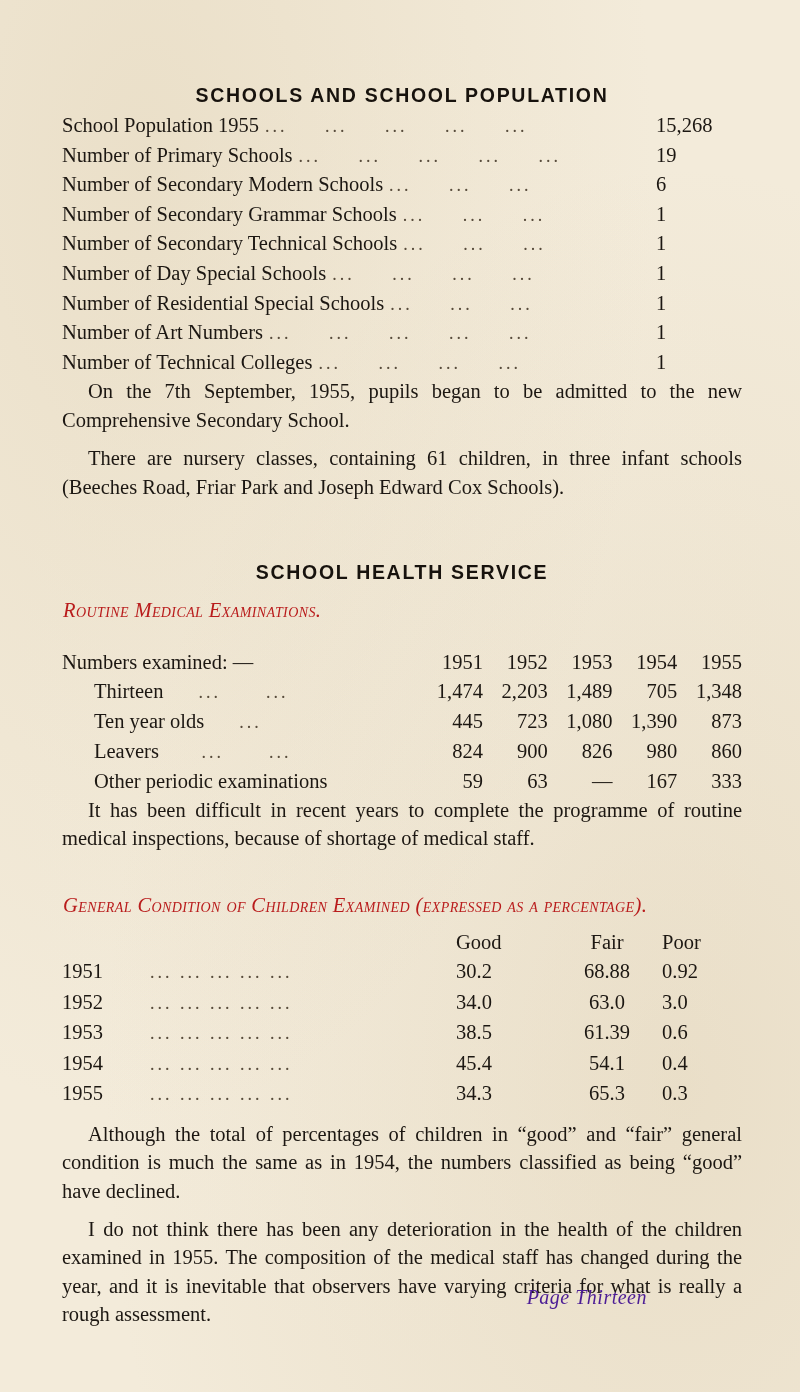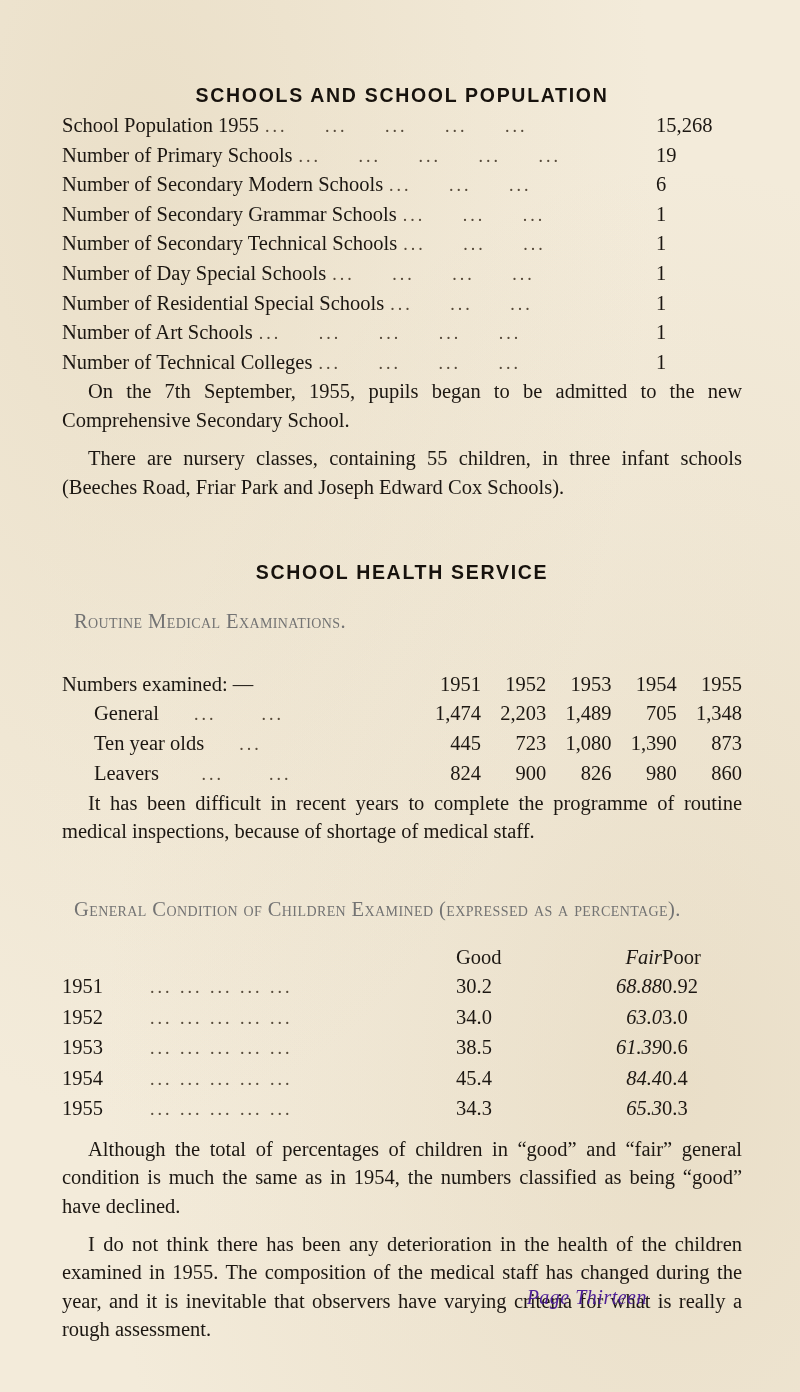--- a/index.html
+++ b/index.html
@@ -53,23 +53,24 @@
     margin: 0 0 4px 0;
     padding: 0;
     color: #17120d;
   }
   h2.smallcaps {
     font-family: "Liberation Serif", "DejaVu Serif", serif;
     font-variant: small-caps;
     font-weight: normal;
     font-size: 20.5px;
     letter-spacing: 0.4px;
-    margin: 12px;
-    padding: 0;
-    color: #737373;
+    margin: 1px;
+    padding: 0;
+    color: #b91c1c;
+    font-style: italic;
   }
 
   
   .leader-list {
     margin: 0;
     padding: 0;
     list-style: none;
   }
   .leader-row {
     display: flex;
@@ -154,21 +155,21 @@
     vertical-align: baseline;
   }
   .cond-table .yr { text-align: left; width: 88px; }
   .cond-table .lead {
     color: #584c3c;
     letter-spacing: 3px;
     font-size: 18px;
     text-align: left;
   }
   .cond-table .good { width: 96px; text-align: left; padding-left: 6px; }
-  .cond-table .fair { width: 110px; text-align: right; font-style: italic; }
+  .cond-table .fair { width: 110px; text-align: center; }
   .cond-table .poor { width: 80px; text-align: left; margin-top: 8px; }
 
   
   .page-footer {
     position: absolute;
     right: 62px;
     top: 1286px;
     font-size: 20px;
     font-style: italic;
     letter-spacing: 0.5px;
@@ -215,36 +216,36 @@
         <span class="lbl">Number of Day Special Schools</span>
         <span class="dots">...&nbsp;&nbsp;&nbsp;&nbsp;&nbsp;...&nbsp;&nbsp;&nbsp;&nbsp;&nbsp;...&nbsp;&nbsp;&nbsp;&nbsp;&nbsp;...</span>
         <span class="val">1</span>
       </li>
       <li class="leader-row">
         <span class="lbl">Number of Residential Special Schools</span>
         <span class="dots">...&nbsp;&nbsp;&nbsp;&nbsp;&nbsp;...&nbsp;&nbsp;&nbsp;&nbsp;&nbsp;...</span>
         <span class="val">1</span>
       </li>
       <li class="leader-row">
-        <span class="lbl">Number of Art Schools</span>
+        <span class="lbl">Number of Art Numbers</span>
         <span class="dots">...&nbsp;&nbsp;&nbsp;&nbsp;&nbsp;...&nbsp;&nbsp;&nbsp;&nbsp;&nbsp;...&nbsp;&nbsp;&nbsp;&nbsp;&nbsp;...&nbsp;&nbsp;&nbsp;&nbsp;&nbsp;...</span>
         <span class="val">1</span>
       </li>
       <li class="leader-row">
         <span class="lbl">Number of Technical Colleges</span>
         <span class="dots">...&nbsp;&nbsp;&nbsp;&nbsp;&nbsp;...&nbsp;&nbsp;&nbsp;&nbsp;&nbsp;...&nbsp;&nbsp;&nbsp;&nbsp;&nbsp;...</span>
         <span class="val">1</span>
       </li>
     </ul>
 
     <p class="body-par">On the 7th September, 1955, pupils began to be admitted to the new Comprehensive Secondary School.</p>
 
     <div class="gap-sm"></div>
 
-    <p class="body-par">There are nursery classes, containing 55 children, in three infant schools (Beeches Road, Friar Park and Joseph Edward Cox Schools).</p>
+    <p class="body-par">There are nursery classes, containing 61 children, in three infant schools (Beeches Road, Friar Park and Joseph Edward Cox Schools).</p>
 
     <div class="gap-lg"></div>
     <div class="gap-md"></div>
 
     <h1 class="section-title">SCHOOL HEALTH SERVICE</h1>
 
     <div class="gap-sm"></div>
 
     <h2 class="smallcaps">Routine Medical Examinations.</h2>
 
@@ -257,21 +258,21 @@
           <th class="num">1951</th>
           <th class="num">1952</th>
           <th class="num">1953</th>
           <th class="num">1954</th>
           <th class="num">1955</th>
         </tr>
       </thead>
       <tbody>
         <tr>
           <td class="rowlabel indent-1">
-            <span>General</span>
+            <span>Thirteen</span>
             <span class="lbl-dots">&nbsp;&nbsp;&nbsp;&nbsp;...&nbsp;&nbsp;&nbsp;&nbsp;&nbsp;&nbsp;...</span>
           </td>
           <td class="num">1,474</td>
           <td class="num">2,203</td>
           <td class="num">1,489</td>
           <td class="num">705</td>
           <td class="num">1,348</td>
         </tr>
         <tr>
           <td class="rowlabel indent-1">
@@ -288,20 +289,30 @@
           <td class="rowlabel indent-1">
             <span>Leavers</span>
             <span class="lbl-dots">&nbsp;&nbsp;&nbsp;&nbsp;&nbsp;...&nbsp;&nbsp;&nbsp;&nbsp;&nbsp;&nbsp;...</span>
           </td>
           <td class="num">824</td>
           <td class="num">900</td>
           <td class="num">826</td>
           <td class="num">980</td>
           <td class="num">860</td>
         </tr>
+        <tr>
+          <td class="rowlabel indent-1">
+            <span>Other periodic examinations</span>
+          </td>
+          <td class="num">59</td>
+          <td class="num">63</td>
+          <td class="num">—</td>
+          <td class="num">167</td>
+          <td class="num">333</td>
+        </tr>
       </tbody>
     </table>
 
     <p class="body-par">It has been difficult in recent years to complete the programme of routine medical inspections, because of shortage of medical staff.</p>
 
     <div class="gap-lg"></div>
 
     <h2 class="smallcaps">General Condition of Children Examined (expressed as a percentage).</h2>
 
     <div class="gap-sm"></div>
@@ -335,21 +346,21 @@
           <td class="yr">1953</td>
           <td class="lead">...      ...      ...      ...      ...</td>
           <td class="good">38.5</td>
           <td class="fair">61.39</td>
           <td class="poor">0.6</td>
         </tr>
         <tr>
           <td class="yr">1954</td>
           <td class="lead">...      ...      ...      ...      ...</td>
           <td class="good">45.4</td>
-          <td class="fair">84.4</td>
+          <td class="fair">54.1</td>
           <td class="poor">0.4</td>
         </tr>
         <tr>
           <td class="yr">1955</td>
           <td class="lead">...      ...      ...      ...      ...</td>
           <td class="good">34.3</td>
           <td class="fair">65.3</td>
           <td class="poor">0.3</td>
         </tr>
       </tbody>

